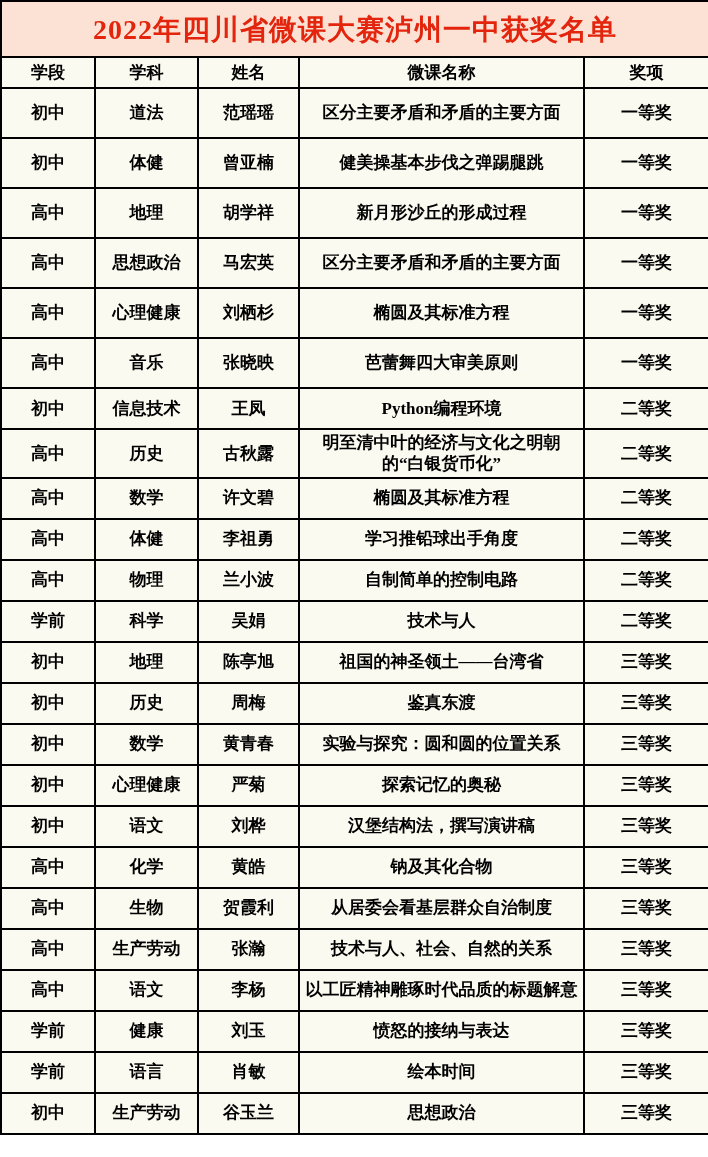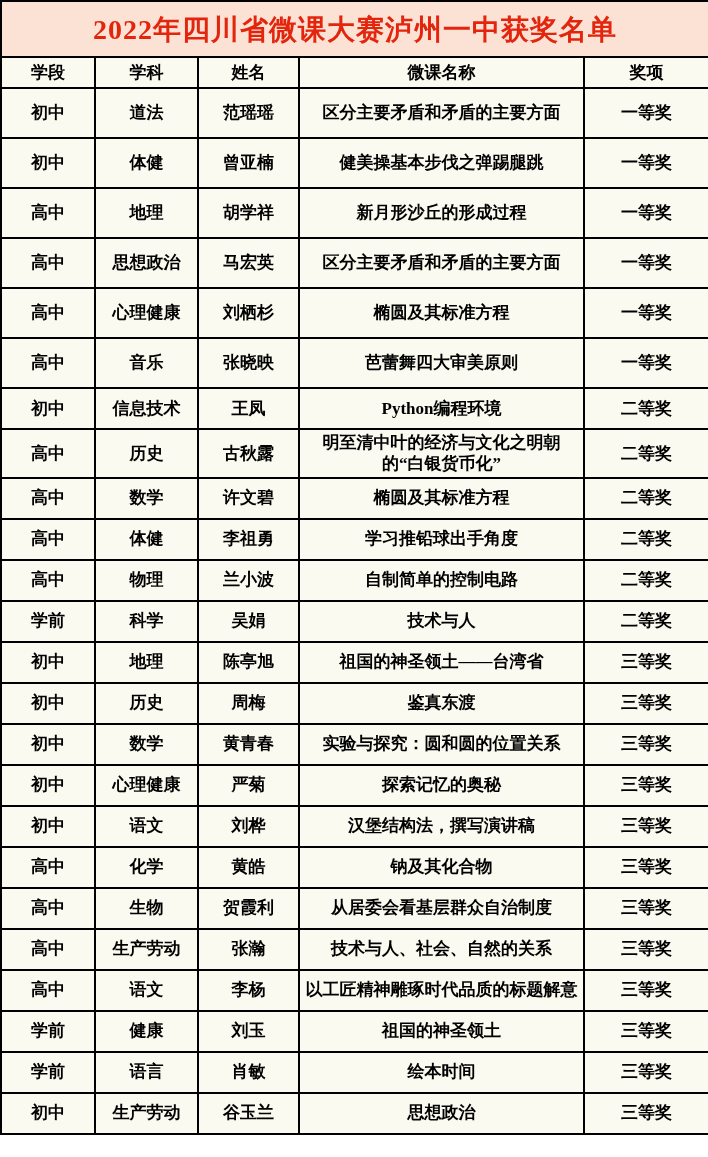--- a/index.html
+++ b/index.html
@@ -219,21 +219,21 @@
           <td>高中</td>
           <td>语文</td>
           <td>李杨</td>
           <td>以工匠精神雕琢时代品质的标题解意</td>
           <td>三等奖</td>
         </tr>
         <tr>
           <td>学前</td>
           <td>健康</td>
           <td>刘玉</td>
-          <td>祖国的神圣领土</td>
+          <td>愤怒的接纳与表达</td>
           <td>三等奖</td>
         </tr>
         <tr>
           <td>学前</td>
           <td>语言</td>
           <td>肖敏</td>
           <td>绘本时间</td>
           <td>三等奖</td>
         </tr>
         <tr>

